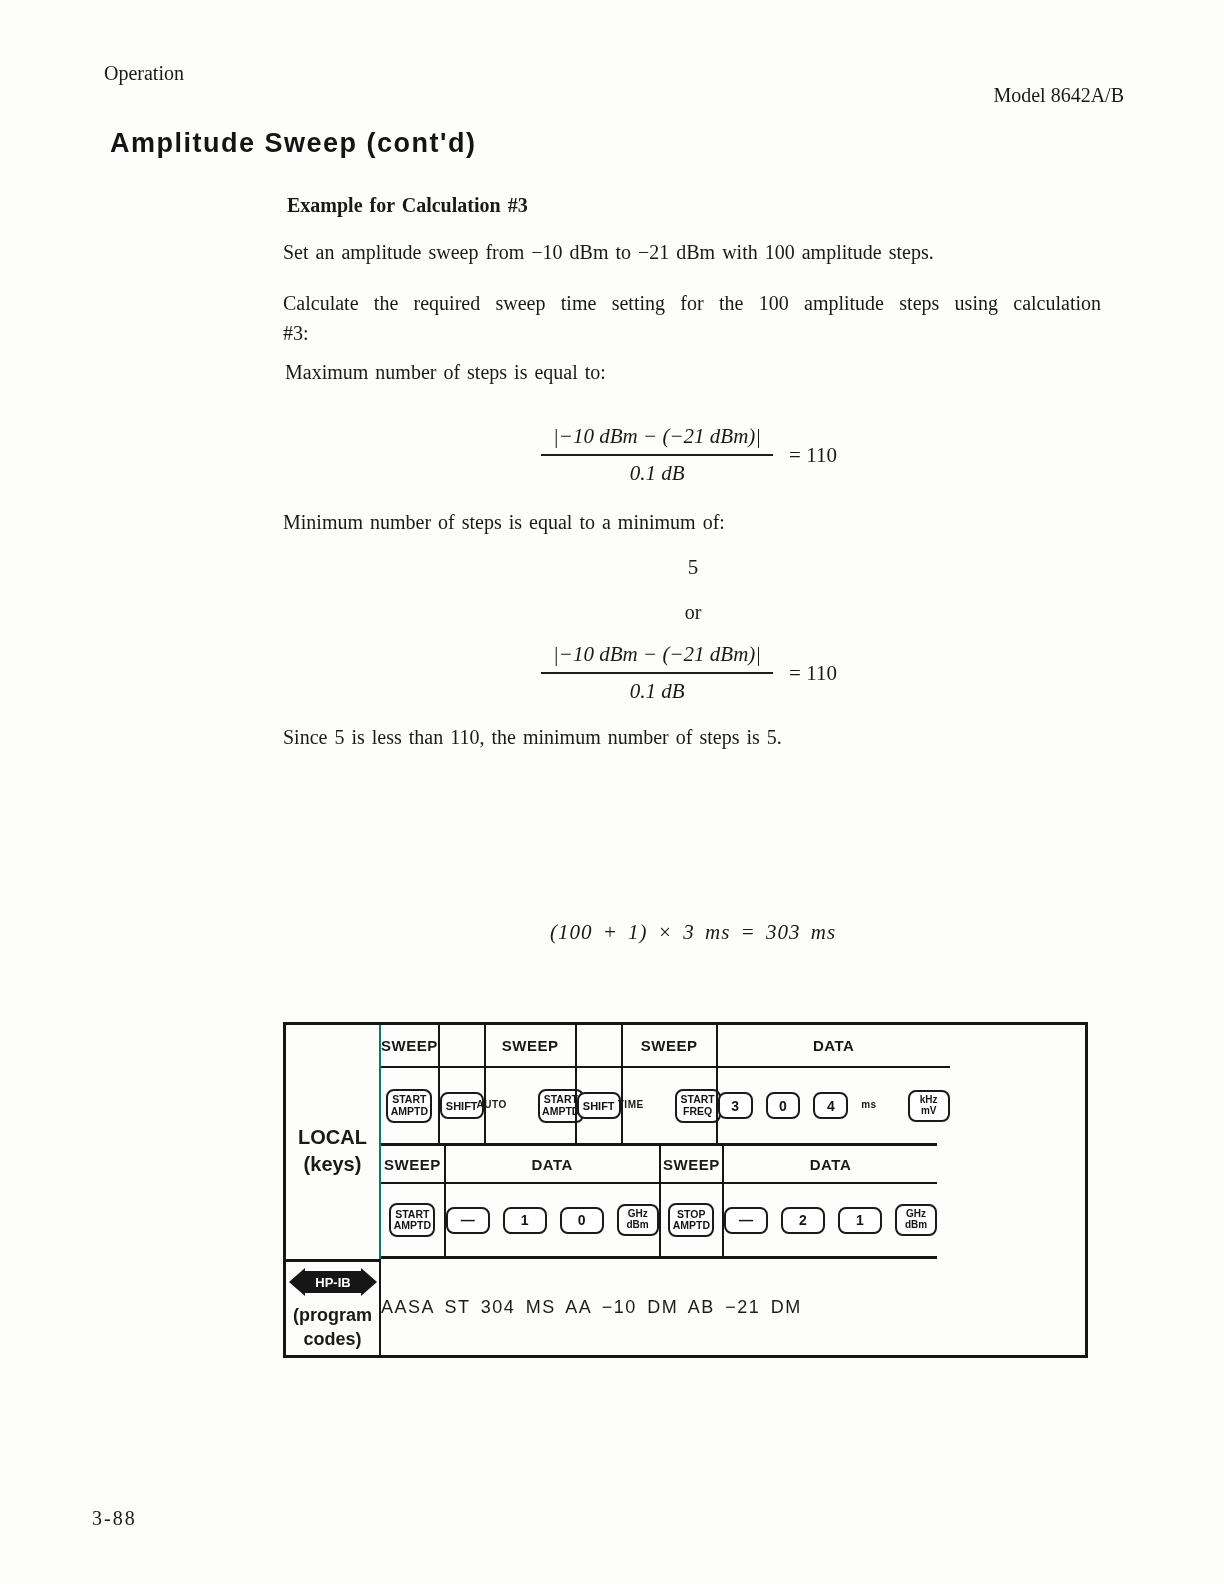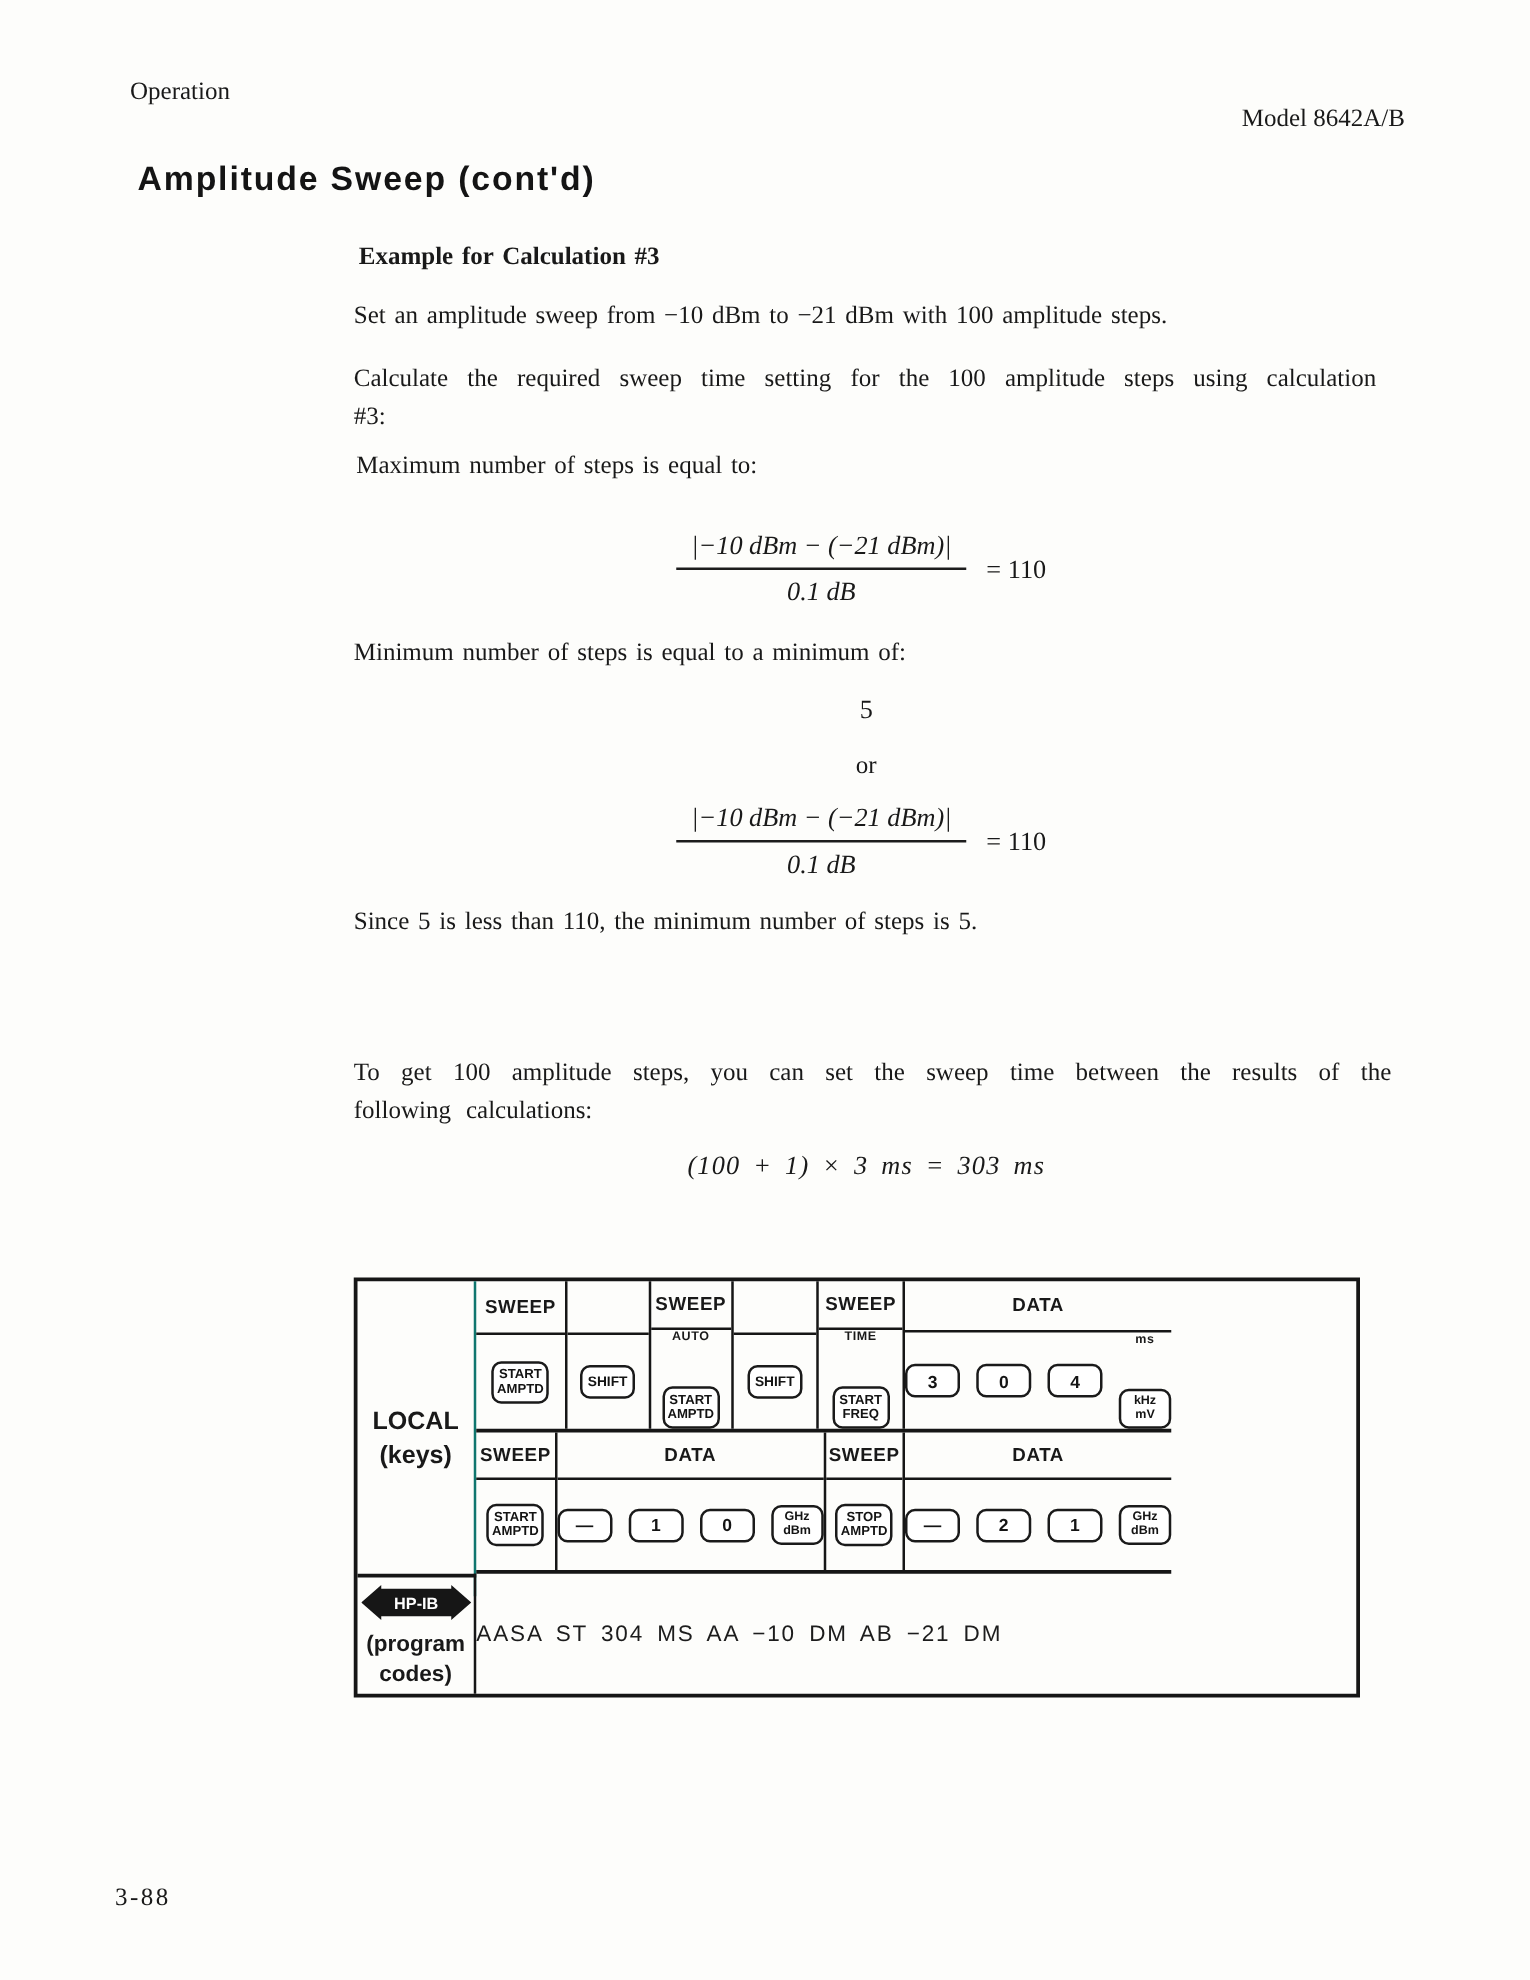--- a/index.html
+++ b/index.html
@@ -73,21 +73,21 @@
   
   .key {
     border:2px solid #1a1a1a; border-radius:8px; background:#fff;
     display:flex; flex-direction:column; align-items:center; justify-content:center;
     font-weight:bold; text-align:center; color:#141414;
   }
   .key.two   { width:46px; height:34px; font-size:10.5px; line-height:1.08; }
   .key.one   { width:44px; height:27px; font-size:11px; }
   .key.digit { width:44px; height:27px; font-size:14px; }
   .key.unit  { width:42px; height:32px; font-size:10px; line-height:1.08; }
-  .keywrap { display:flex; flex-direction:column; align-items:center;gap:31px; }
+  .keywrap { display:flex; align-items:center;gap:31px; }
   .keytop { font-size:10px; font-weight:bold; letter-spacing:0.5px; margin-bottom:3px; }
 
   .badge-wrap { display:flex; flex-direction:column; align-items:center; }
   .badge-svg { margin-bottom:6px; }
 </style>
 </head>
 <body>
 
 <div class="page">
 
@@ -122,21 +122,20 @@
     <div class="frac">
       <div class="num">|−10 dBm − (−21 dBm)|</div>
       <div class="den">0.1 dB</div>
     </div>
     <div class="fres">= 110</div>
   </div>
 
   <div class="abs btxt" style="left:283px; top:722px;">Since 5 is less than 110, the minimum number of steps is 5.</div>
 
 
-  <div class="abs btxt just" style="left:283px; top:843px; width:830px; word-spacing:7px;">To get 100 amplitude steps, you can set the sweep time between the results of the following calculations:</div>
 
   <div class="abs calcline ctr" style="left:283px; top:920px; width:820px;">(100 + 1) × 3 ms = 303 ms</div>
 
   <div class="tbl">
 
     <div class="cell-local">
       <div>LOCAL</div>
       <div>(keys)</div>
     </div>
 

